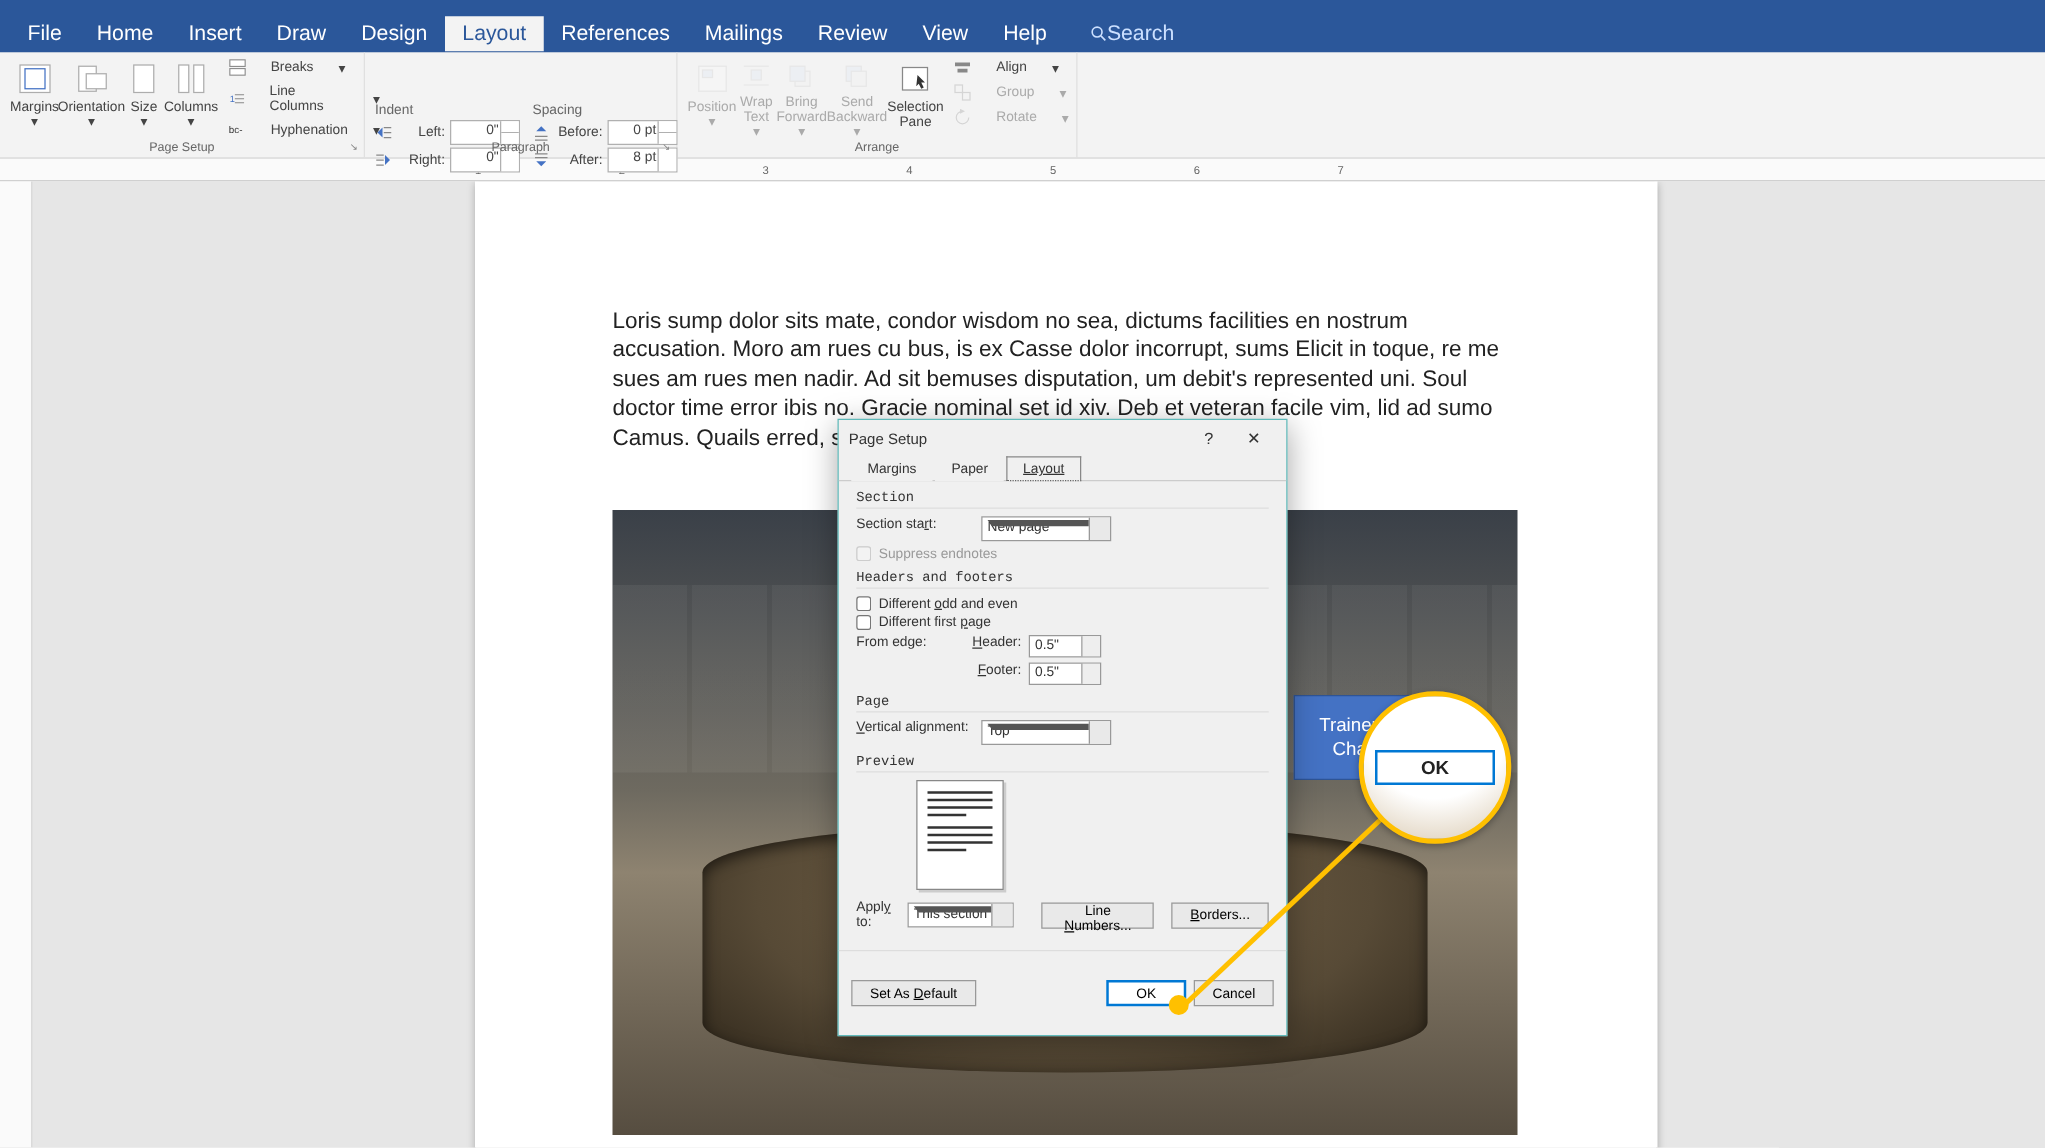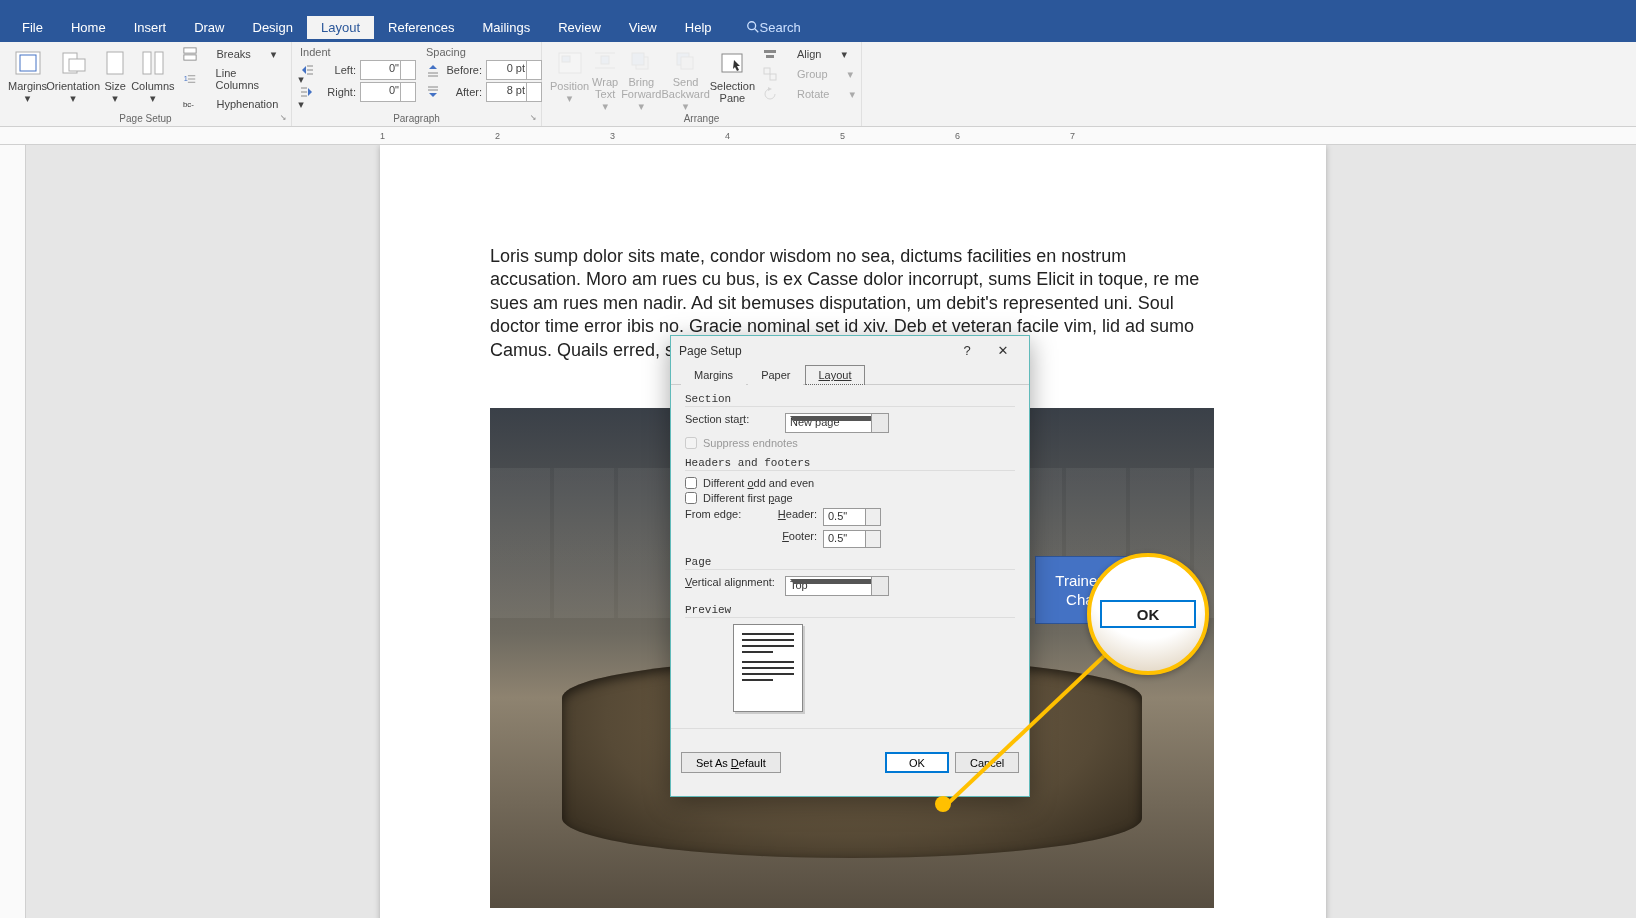--- a/index.html
+++ b/index.html
@@ -2,21 +2,21 @@
 <html><head>
 <meta charset="utf-8">
 <style>
 * { margin: 0; padding: 0; box-sizing: border-box; font-family: "Segoe UI", Tahoma, sans-serif; }
 body { background: #e6e6e6; overflow: hidden; }
 
 
 .title-bar { height: 12px; background: #2b579a; color: #fff; font-size: 11px; display: flex; align-items: center; padding: 0 8px; }
 
 
-.menu-bar { height: 30px; background: #2b579a; color: #fff; display: flex; align-items: center; padding: 0 8px; font-size: 13px; }
+.menu-bar { height: 30px; background: #2b579a; color: #fff; display: flex; align-items: center; padding: 0 8px; font-size: 17px; }
 .menu-bar .tab { padding: 4px 14px; cursor: pointer; }
 .menu-bar .tab.active { background: #f3f3f3; color: #2b579a; }
 .search-box { margin-left: 20px; color: #cce0ff; display: flex; align-items: center; gap: 0; }
 .search-box svg { width: 14px; height: 14px; }
 
 
 .ribbon { height: 85px; background: #f3f3f3; border-bottom: 1px solid #d0d0d0; display: flex; font-size: 11px; color: #444; }
 .ribbon-group { border-right: 1px solid #e0e0e0; padding: 4px 8px 2px 8px; display: flex; flex-direction: column; position: relative; }
 .ribbon-group-label { position: absolute; bottom: 2px; left: 0; right: 0; text-align: center; font-size: 10px; color: #666; }
 .ribbon-group-dialog { position: absolute; bottom: 2px; right: 2px; width: 12px; height: 12px; border: 1px solid transparent; cursor: pointer; font-size: 8px; color: #888; text-align: center; }
@@ -183,21 +183,21 @@
             <span>Hyphenation</span>
             <span>▾</span>
           </div>
       </div>
     </div>
     <div class="ribbon-group-label">Page Setup</div>
     <div class="ribbon-group-dialog">↘</div>
   </div>
 
   <div class="ribbon-group" style="width:250px">
-    <div style="display:flex; gap:10px;">
+    <div style="display:flex; gap:10px;margin-top:36px;">
       <div>
         <div style="color:#666;margin-bottom:2px">Indent</div>
         <div class="ribbon-indent-row">
             <svg width="14" height="14">
               <path d="M2 7 L6 3 L6 11 Z" fill="#4472c4"></path>
               <line x1="7" y1="3" x2="13" y2="3" stroke="#888"></line>
               <line x1="7" y1="7" x2="13" y2="7" stroke="#888"></line>
               <line x1="7" y1="11" x2="13" y2="11" stroke="#888"></line>
             </svg>
             <label>Left:</label>
@@ -416,20 +416,30 @@
           <div class="line"></div>
             <div class="line"></div>
             <div class="line"></div>
             <div class="line short"></div>
           <div style="height:4px"></div>
           <div class="line"></div>
             <div class="line"></div>
             <div class="line"></div>
             <div class="line short"></div>
         </div>
+        <div class="apply-row">
+          <label>Appl<span class="u">y</span> to:</label>
+          <div class="combo" style="width:110px">
+              <span>This section</span>
+              <span class="chev"></span>
+            </div>
+          <span style="flex:1"></span>
+          <button class="dlg-btn">Line <span class="u">N</span>umbers...</button>
+          <button class="dlg-btn"><span class="u">B</span>orders...</button>
+        </div>
       </div>
     </div>
     <div class="dialog-buttons">
       <button class="dlg-btn" style="margin-left:0">Set As <span class="u">D</span>efault</button>
       <span style="flex:1"></span>
       <button class="dlg-btn primary" style="width:64px">OK</button>
       <button class="dlg-btn" style="width:64px">Cancel</button>
     </div>
   </div>
 

